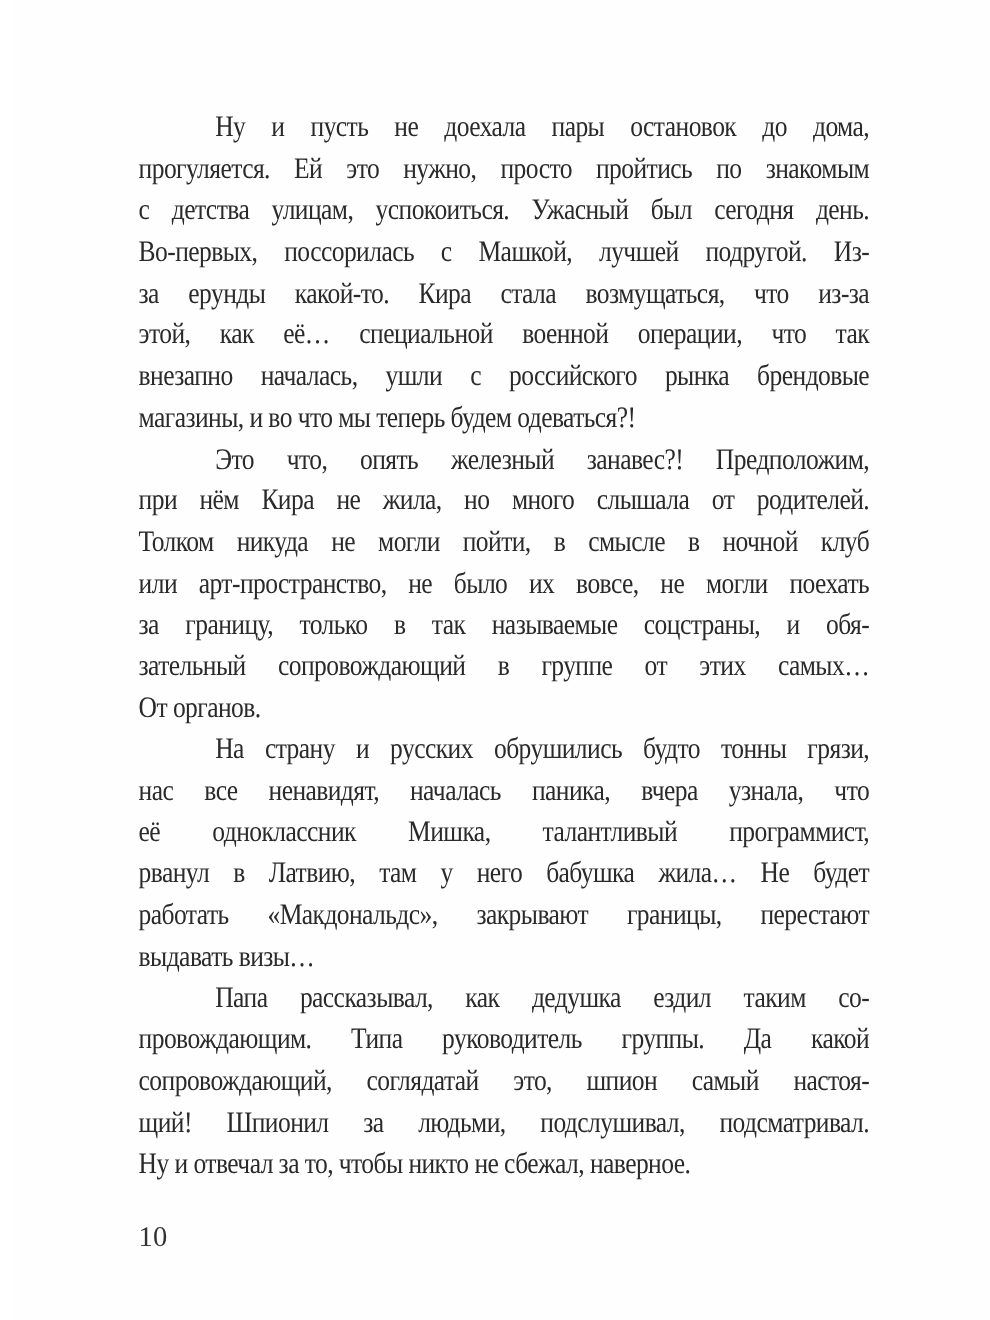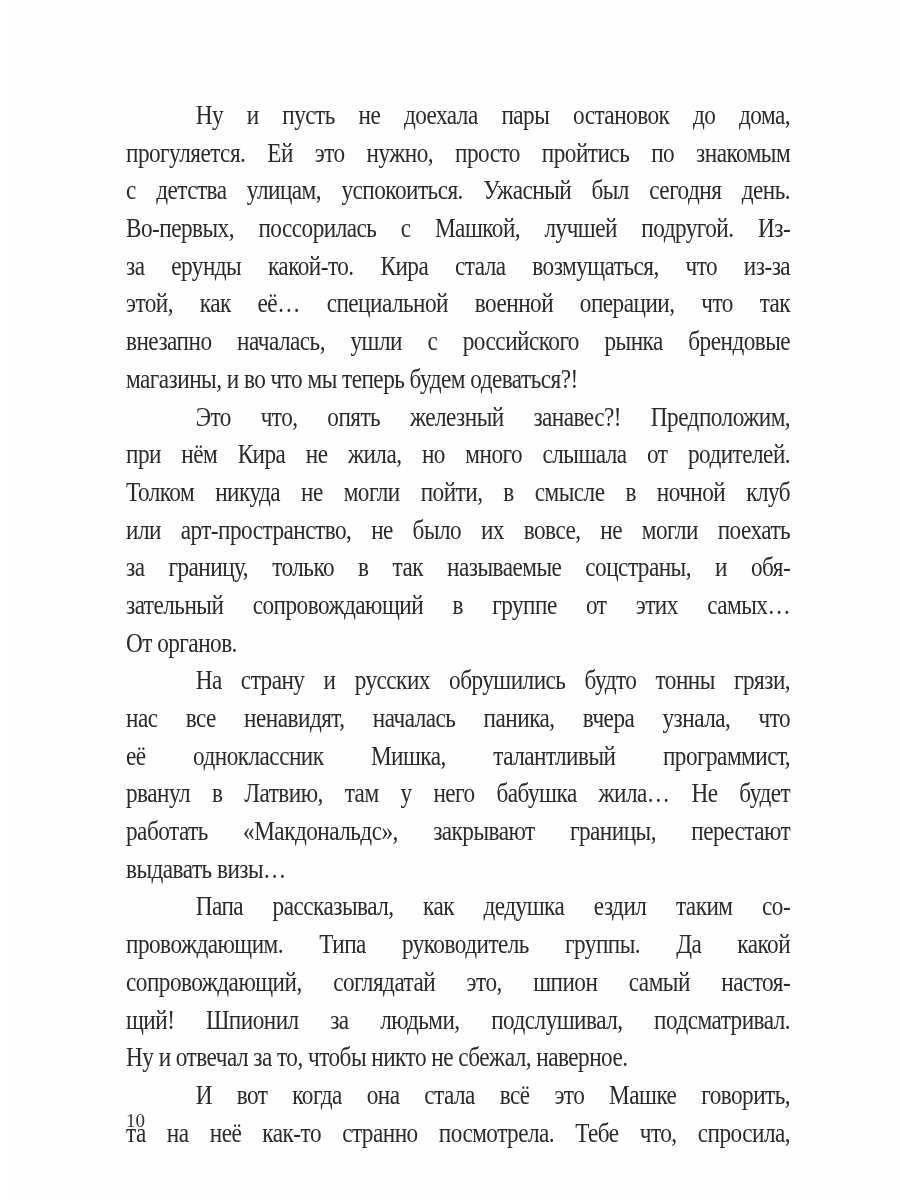--- a/index.html
+++ b/index.html
@@ -16,21 +16,21 @@
     height: 37.7px; line-height: 37.7px; font-size: 27px;
     white-space: nowrap; text-align: justify; text-align-last: justify;
     transform-origin: left center; letter-spacing: -0.6px;
     transform: scaleX(0.86); width: 116.3%;
   }
   .line.indent { padding-left: 81px; box-sizing: border-box; }
   .line.last { text-align-last: left; }
   .page-number {
     position: absolute; left: 115px; top: 1110px;
     font-family: "Liberation Serif", "DejaVu Serif", serif;
-    font-size: 19px; color: #333;
+    font-size: 26px; color: #333;
   }
 </style>
 </head>
 <body>
 
 <div class="page">
   <div class="text-block">
 
     <div>
       <div class="line indent">Ну и пусть не доехала пары остановок до дома,</div>
@@ -63,21 +63,17 @@
     </div>
 
     <div>
       <div class="line indent">Папа рассказывал, как дедушка ездил таким со-</div>
       <div class="line">провождающим. Типа руководитель группы. Да какой</div>
       <div class="line">сопровождающий, соглядатай это, шпион самый настоя-</div>
       <div class="line">щий! Шпионил за людьми, подслушивал, подсматривал.</div>
       <div class="line last">Ну и отвечал за то, чтобы никто не сбежал, наверное.</div>
     </div>
 
-    <div>
-      <div class="line indent">И вот когда она стала всё это Машке говорить,</div>
-      <div class="line">та на неё как-то странно посмотрела. Тебе что, спросила,</div>
-    </div>
 
   </div>
 
   <div class="page-number">10</div>
 </div>
 
 </body></html>

